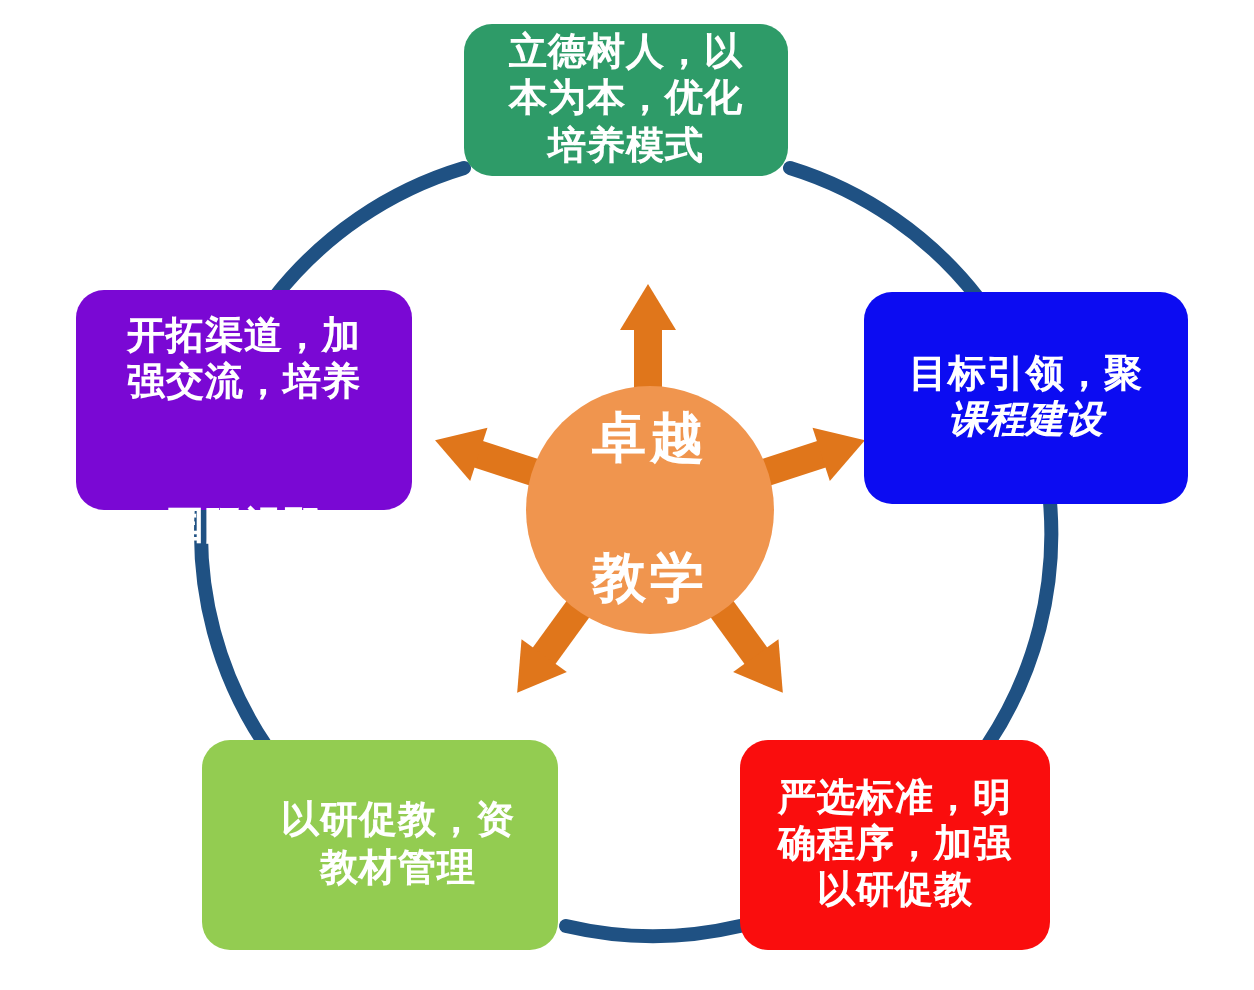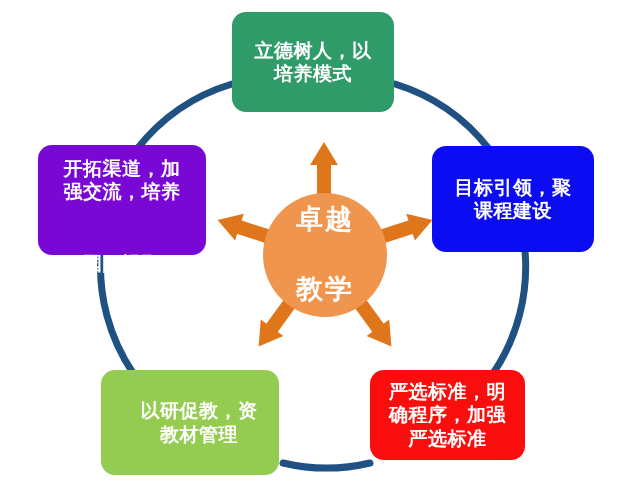--- a/index.html
+++ b/index.html
@@ -55,23 +55,23 @@
     justify-content: center;
     text-align: left;
     color: #ffffff;
     font-weight: bold;
     font-size: 27px;
     line-height: 1.25;
     letter-spacing: 2px;
     z-index: 6;
   }
   
-  #node-top    { left: 232px; top: 12px;  width: 162px; height: 100px; }
+  #node-top    { left: 232px; top: 12px;  width: 162px; height: 76px; }
   #node-right  { left: 432px; top: 146px; width: 162px; height: 106px; }
-  #node-botright{ left: 370px; top: 370px; width: 155px; height: 90px; }
+  #node-botright{ left: 370px; top: 370px; width: 155px; height: 105px; }
   #node-botleft{ left: 101px; top: 370px; width: 178px; height: 105px; }
   #node-left   { left: 38px;  top: 145px; width: 168px; height: 110px; }
   #center      { left: 263px; top: 193px; width: 124px; height: 124px; }
 </style>
 </head>
 <body>
 
 <div id="canvas">
 
   <svg id="ring-svg" viewBox="0 0 627 495" xmlns="http://www.w3.org/2000/svg">
@@ -115,36 +115,37 @@
       <g transform="rotate(288 325 255)">
         <rect x="318" y="158" width="14" height="38"></rect>
         <polygon points="325,142 339,165 311,165"></polygon>
       </g>
     </g>
   </svg>
 
   <div class="node-box" id="node-top" style="background: rgb(46, 155, 104);">
     <span>
       <span style="display: block;">立德树人，以</span>
+      <span style="display: block;">本为本，优化</span>
       <span style="display: block;">培养模式</span>
     </span>
   </div>
 
   <div class="node-box" id="node-right" style="background: rgb(12, 12, 242); align-items: center;">
     <span>
       <span style="display: block;">目标引领，聚</span>
-      <span style="display: block;">课程建设</span>
+      <span style="display: block; font-style: italic;">课程建设</span>
     </span>
   </div>
 
   <div class="node-box" id="node-botright" style="background: rgb(250, 13, 13);">
     <span>
       <span style="display: block;">严选标准，明</span>
       <span style="display: block;">确程序，加强</span>
-      <span style="display: block;">严选标准</span>
+      <span style="display: block;">以研促教</span>
     </span>
   </div>
 
   <div class="node-box" id="node-botleft" style="background: rgb(147, 204, 81); padding-left: 24px;">
     <span>
       <span style="display: block;">以研促教，资</span>
       <span style="display: block;">教材管理</span>
     </span>
   </div>
 

